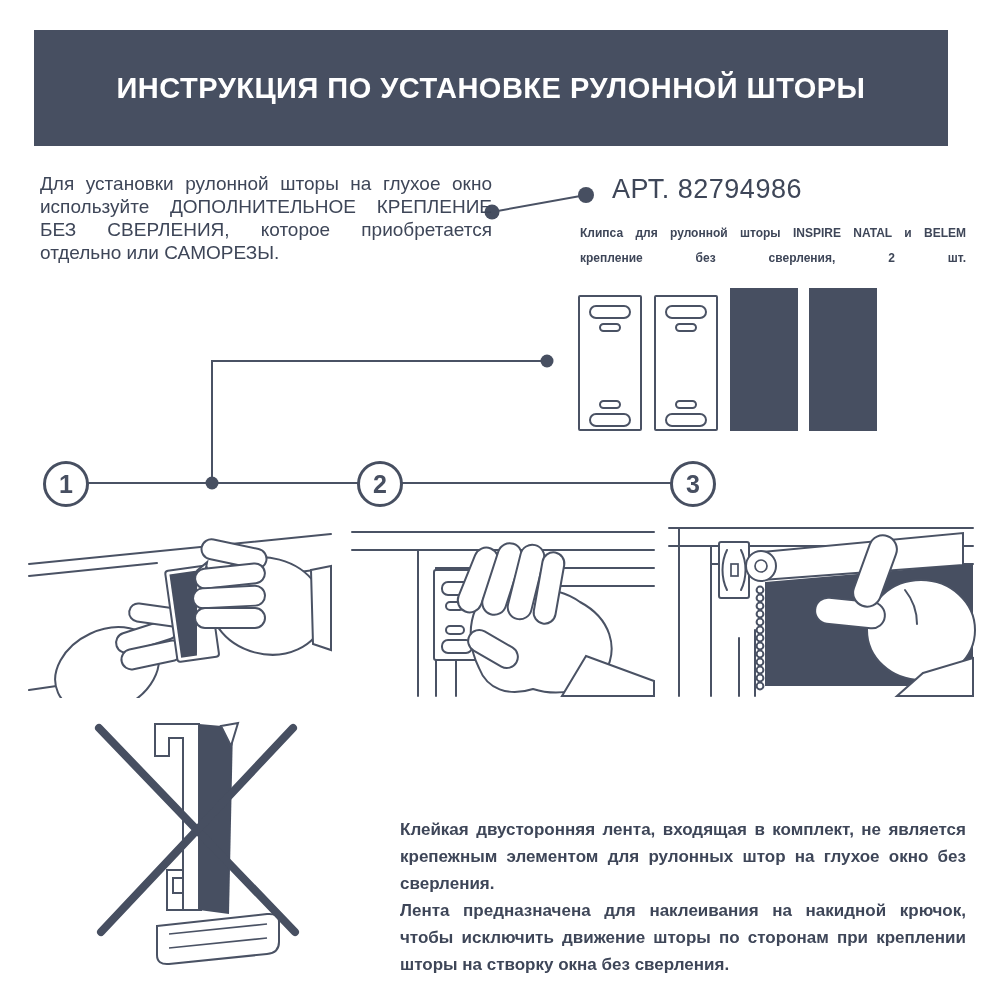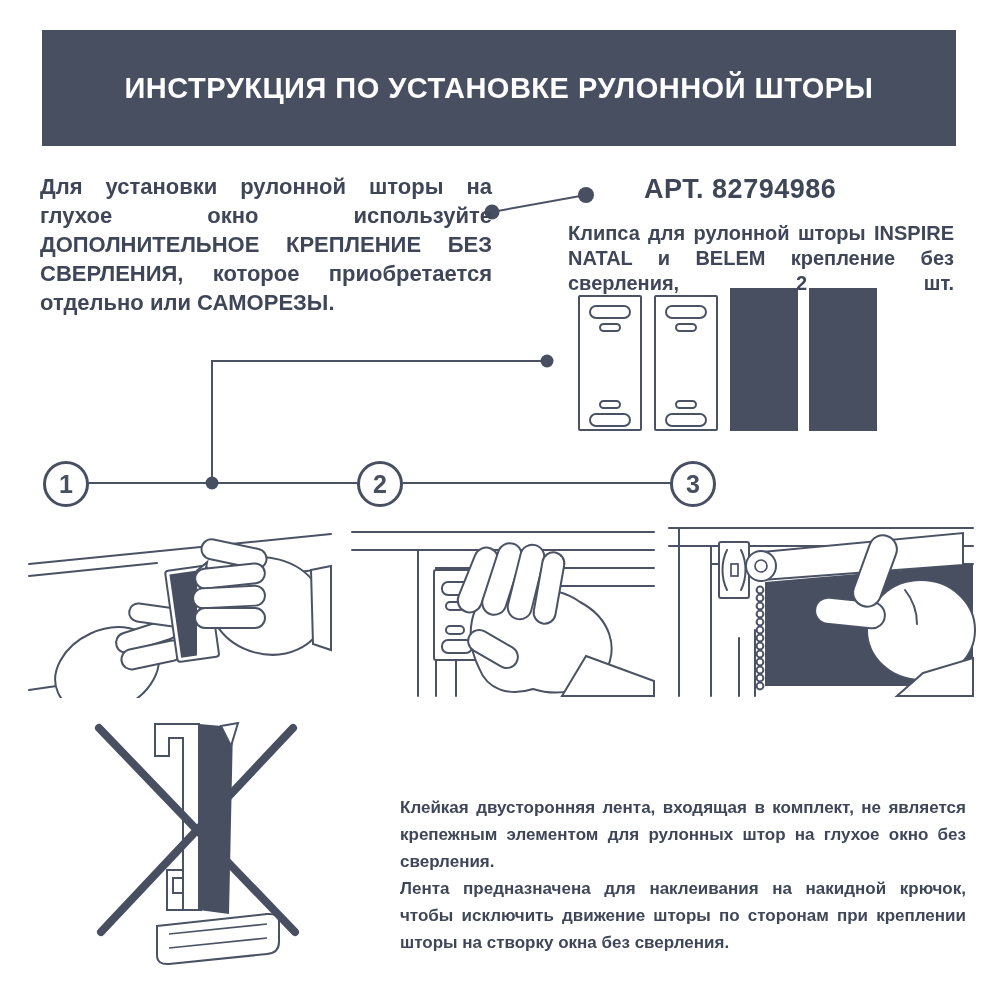--- a/index.html
+++ b/index.html
@@ -1,38 +1,38 @@
 <!DOCTYPE html>
 <html><head>
 <meta charset="utf-8">
 <style>
   * { margin:0; padding:0; box-sizing:border-box; }
   html,body { width:1000px; height:1000px; background:#ffffff; }
   body { font-family:"Liberation Sans", sans-serif; color:#3E4658; }
   .page { position:relative; width:1000px; height:1000px; overflow:hidden; background:#fff; }
 
   .header-banner {
-    position:absolute; left:42px; top:30px; width:914px; height:116px;
+    position:absolute; left:34px; top:30px; width:914px; height:116px;
     background:#474F61; color:#ffffff;
     display:flex; flex-direction:column; align-items:center; justify-content:center;
     text-align:center; font-weight:bold; font-size:29px; line-height:40px; letter-spacing:0.5px;
   }
 
   .intro-text {
     position:absolute; left:40px; top:172px; width:452px;
-    font-size:22px; font-weight:bold; line-height:29px; text-align:justify;
+    font-size:19px; font-weight:normal; line-height:23px; text-align:justify;
   }
 
   .article-number {
-    position:absolute; left:644px; top:174px;
-    font-size:27px; font-weight:bold; letter-spacing:0.5px; color:#3E4658;
+    position:absolute; left:612px; top:174px;
+    font-size:27px; font-weight:normal; letter-spacing:0.5px; color:#3E4658;
   }
   .product-desc {
-    position:absolute; left:568px; top:221px; width:386px;
-    font-size:20px; font-weight:bold; line-height:25px;
+    position:absolute; left:580px; top:221px; width:386px;
+    font-size:12px; font-weight:bold; line-height:25px;
     text-align:justify; text-align-last:justify;
   }
 
   .connector-svg { position:absolute; left:0; top:0; width:1000px; height:1000px; pointer-events:none; }
 
   .clips-row { position:absolute; left:578px; top:288px; display:flex; align-items:flex-end; }
   .clip-white {
     position:relative; width:64px; height:136px; background:#fff;
     border:2px solid #4A5264; border-radius:2px; margin-right:12px;
   }
@@ -51,21 +51,21 @@
   .sc2 { left:357px; top:461px; }
   .sc3 { left:670px; top:461px; }
 
   .step-illustration { position:absolute; top:518px; }
   .si1 { left:25px; }
   .si2 { left:348px; }
   .si3 { left:665px; }
 
   .prohibited { position:absolute; left:75px; top:712px; }
 
-  .warning-block { position:absolute; left:400px; top:794px; width:566px; }
+  .warning-block { position:absolute; left:400px; top:816px; width:566px; }
   .warning-block p {
     font-size:17px; font-weight:bold; line-height:27px; text-align:justify; color:#3E4658;
   }
   .warning-block p + p { }
 
   svg .ln   { stroke:#4A5264; stroke-width:2; fill:none; stroke-linecap:round; }
   svg .ln15 { stroke:#4A5264; stroke-width:1.7; fill:none; }
   svg .wh   { fill:#ffffff; stroke:#4A5264; stroke-width:2; }
   svg .dk   { fill:#474F61; stroke:none; }
   svg .xln  { stroke:#474F61; stroke-width:8; stroke-linecap:round; }

